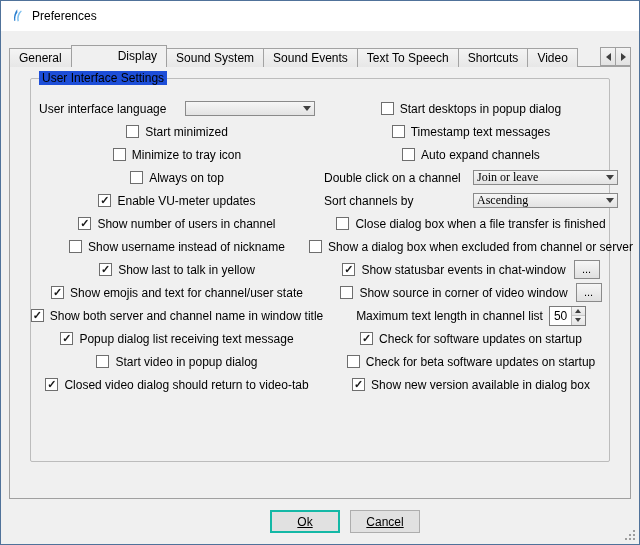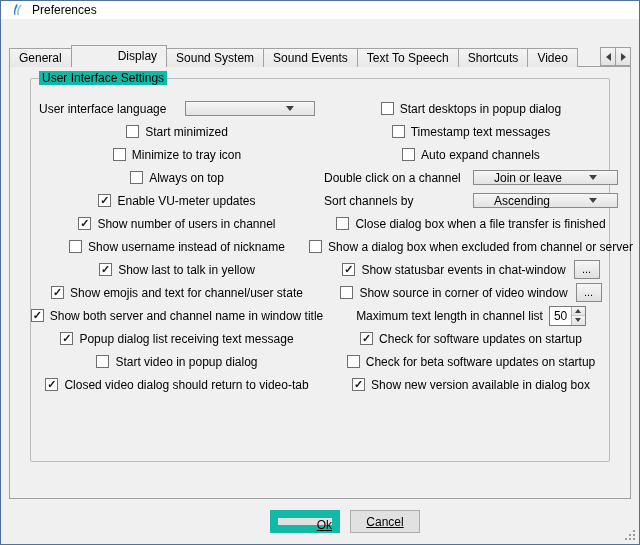--- a/index.html
+++ b/index.html
@@ -6,21 +6,21 @@
   html,body { background:#ffffff; }
   body { font-family:"Liberation Sans", sans-serif; font-size:12px; color:#000; }
 
   .window {
     position:relative; width:640px; height:545px;
     background:#f0f0f0; border:1px solid #50729a; overflow:hidden;
   }
 
   
   .titlebar {
-    height:18px; background:#ffffff; display:flex; align-items:center;
+    height:30px; background:#ffffff; display:flex; align-items:center;
     padding:0 8px; gap:7px;
   }
   .app-icon { width:16px; height:16px; display:inline-flex; flex:none; }
   .title-text { font-size:12px; color:#000; }
 
   
   .pane {
     position:absolute; left:8px; right:8px; top:65px; bottom:45px;
     border:1px solid #a0a0a0; background:#f0f0f0;
   }
@@ -49,40 +49,40 @@
   }
   .arr-left  { width:0; height:0; border-top:4px solid transparent; border-bottom:4px solid transparent; border-right:5px solid #404040; }
   .arr-right { width:0; height:0; border-top:4px solid transparent; border-bottom:4px solid transparent; border-left:5px solid #404040; }
 
   
   .groupbox {
     position:absolute; left:20px; right:20px; top:11px; height:384px;
     border:1px solid #bcbcbc; border-radius:2px;
   }
   .group-title {
-    position:absolute; top:-8px; left:8px; background:#14b8a6; padding:0 3px;
+    position:absolute; top:-8px; left:8px; background:#1d4ed8; padding:0 3px;
   }
 
   .col-left  { position:absolute; left:8px;  top:18px; width:276px; }
   .col-right { position:absolute; left:293px; top:18px; width:294px; }
   .row { height:23px; display:flex; align-items:center; white-space:nowrap;justify-content:center; }
 
   
   .cb {
     width:13px; height:13px; border:1px solid #6e6e6e; background:#fff;
     display:inline-flex; align-items:center; justify-content:center;
     margin-right:6px; flex:none;
   }
   .cb.checked::after { content:"✓"; color:#1a1a1a; font-size:11px; font-weight:bold; line-height:1; margin-top:-1px; }
 
   
   .combo {
     height:15px; border:1px solid #8a8a8a;
     background:linear-gradient(#f6f6f6,#e3e3e3);
-    display:flex; align-items:center; padding:0 20px; flex:none;
+    display:flex; align-items:center; padding:0 3px; flex:none;font-family:Liberation Serif, serif;
   }
   .combo-text { overflow:hidden; }
   .combo-arrow { margin-left:auto; width:0; height:0; border-left:4px solid transparent; border-right:4px solid transparent; border-top:5px solid #404040; }
   .combo-lang { width:130px; margin-left:auto; }
   .combo-right { width:145px; margin-left:auto; }
 
   
   .spin { display:flex; height:20px; border:1px solid #7a7a7a; background:#fff; margin-left:6px; flex:none; }
   .spin-val { width:21px; display:flex; align-items:center; padding-left:4px; }
   .spin-btns { display:flex; flex-direction:column; width:14px; border-left:1px solid #b5b5b5; }
@@ -101,21 +101,21 @@
   
   .footer {
     position:absolute; left:0; right:0; bottom:11px; height:23px;
     display:flex; justify-content:center; gap:10px; padding-left:50px;
   }
   .btn {
     width:70px; height:23px; background:#e1e1e1; border:1px solid #adadad;
     font-family:"Liberation Sans", sans-serif; font-size:12px;
     text-decoration:underline;
   }
-  .btn.default { border:8px solid #14b8a6;text-align:right; }
+  .btn.default { border:2px solid #14b8a6; }
 
   
   .grip { position:absolute; right:3px; bottom:3px; width:13px; height:13px; }
 </style>
 </head>
 <body>
 
 <div class="window">
 
   <div class="titlebar">

